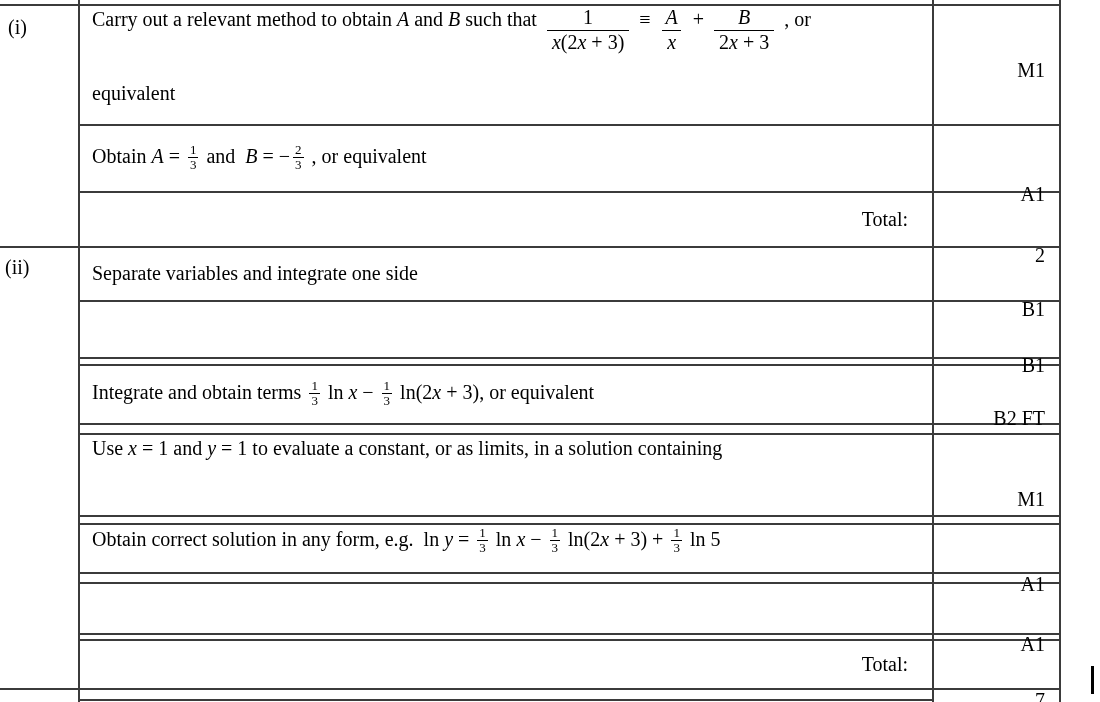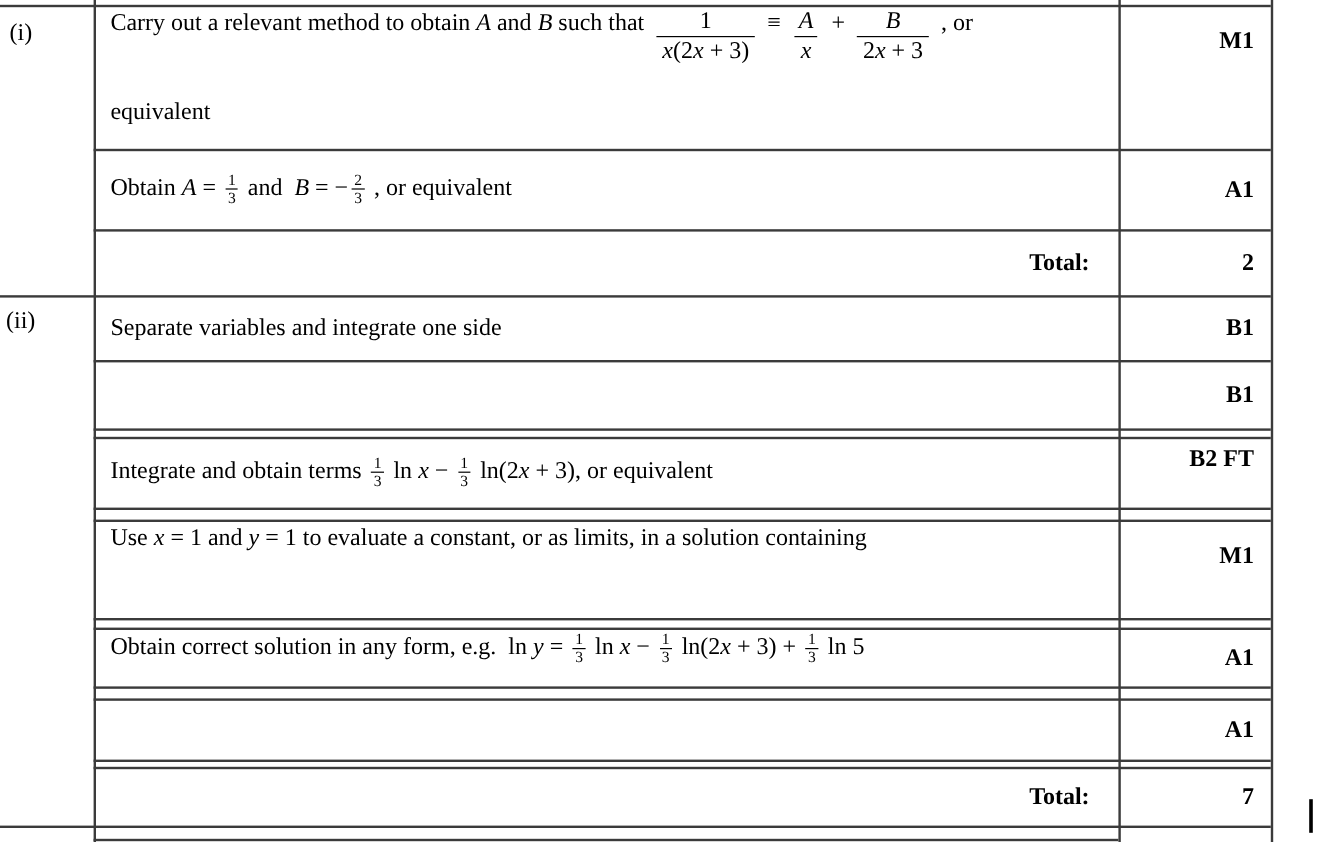--- a/index.html
+++ b/index.html
@@ -5,23 +5,23 @@
   html,body { margin:0; padding:0; background:#ffffff; }
   .page {
     position:relative; width:1100px; height:702px; background:#ffffff;
     font-family:"Liberation Serif","DejaVu Serif",serif;
     font-size:20px; color:#000; overflow:hidden;
   }
   .vline { position:absolute; width:1.6px; top:0; height:702px; background:#3b3b3b; }
   .hline { position:absolute; height:1.6px; background:#3b3b3b; }
   .cell { position:absolute; display:flex; align-items:center; line-height:1.3; }
   .crit { left:92px; width:828px; }
-  .mark { left:934px; width:111px; justify-content:flex-end; font-weight:bold; }
+  .mark { left:934px; width:111px; justify-content:flex-end; font-weight:normal;margin-top:36px; }
   .mark.top { align-items:flex-start; padding-top:17px; box-sizing:border-box; }
-  .total-crit { justify-content:flex-end; padding-right:12px; box-sizing:border-box; font-weight:bold; }
+  .total-crit { justify-content:flex-end; padding-right:12px; box-sizing:border-box; font-weight:normal; }
   .col { flex-direction:column; align-items:flex-start; justify-content:flex-start; }
   .line { white-space:pre; }
   .fline { display:flex; align-items:flex-start; height:64px; white-space:pre; }
   .tokens span { white-space:pre; }
   .it { font-style:italic; }
   .frac { display:inline-flex; flex-direction:column; align-items:center; text-align:center;
           vertical-align:middle; margin:0 5px; line-height:1.18; }
   .frac .num, .frac .den { display:flex; justify-content:center; padding:0 5px; white-space:pre; }
   .frac .den { border-top:1.6px solid #000; }
   .frac.small { font-size:13px; line-height:1.08; margin:0 3px; }

